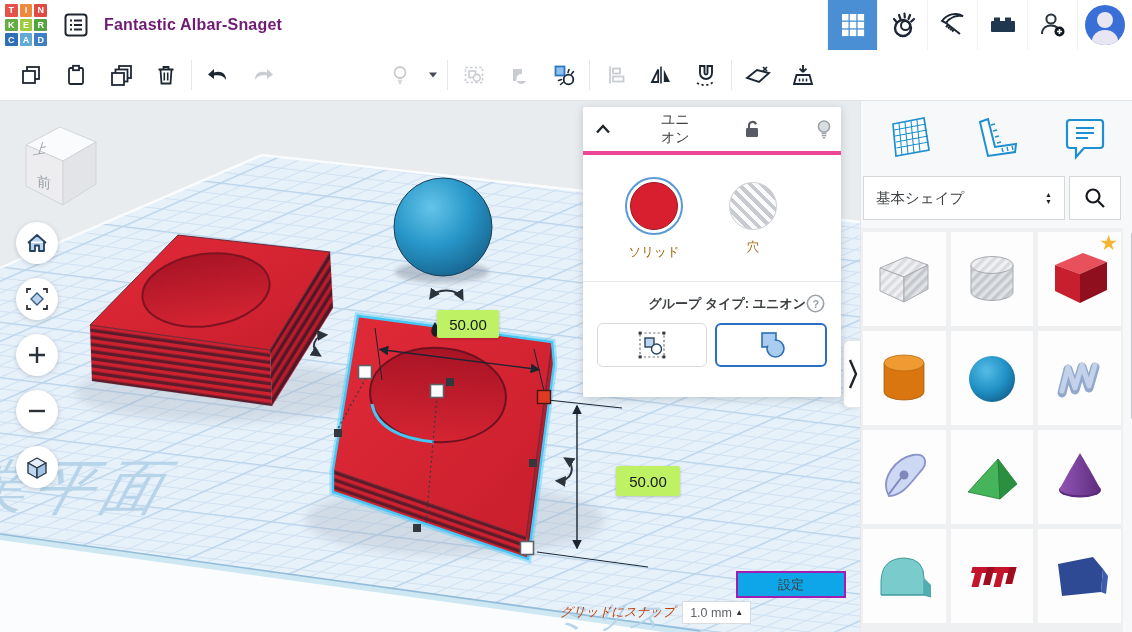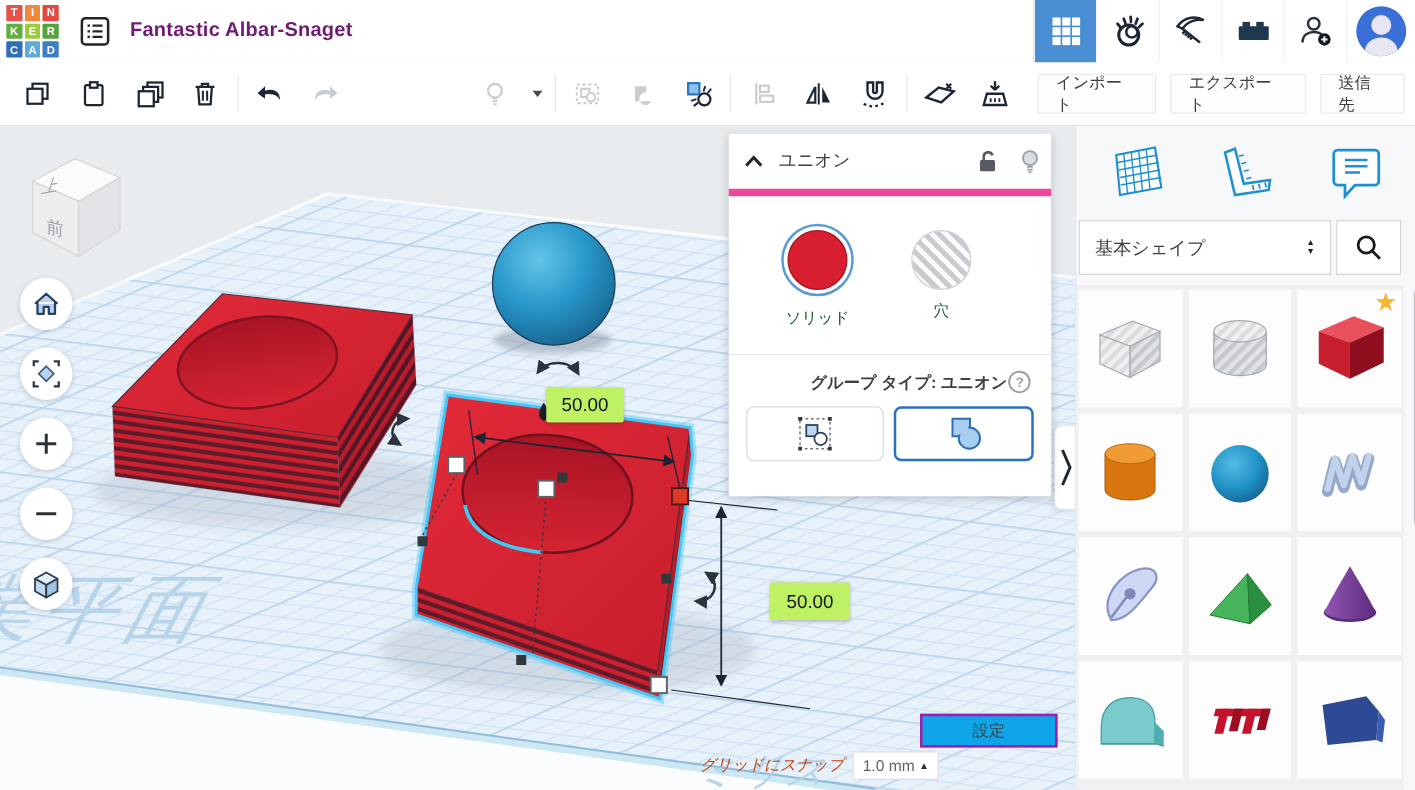--- a/index.html
+++ b/index.html
@@ -37,30 +37,30 @@
   .navcol{position:absolute;left:16px;z-index:7;}
   .navbtn{position:absolute;left:0;width:42px;height:42px;border-radius:50%;background:#fff;box-shadow:0 1px 4px rgba(60,70,85,.25);display:flex;align-items:center;justify-content:center;}
   .settings-btn{position:absolute;left:736px;top:471px;width:106px;height:23px;background:#0ea5e9;border:2px solid #a21caf;display:flex;align-items:center;justify-content:center;font-size:13px;color:#3c4043;z-index:6;}
   .snap-row{position:absolute;left:560px;top:501px;display:flex;align-items:center;z-index:6;}
   .snap-label{font-size:12.5px;color:#c2410c;margin-right:7px;font-style:italic;}
   .snap-dd{width:69px;height:23px;background:#fff;border:1px solid #dadde0;display:flex;align-items:center;justify-content:space-between;padding:0 7px;box-sizing:border-box;font-size:12.5px;color:#5f6368;}
   .snap-dd .up{font-size:8px;color:#2a2f35;}
 
   
   .panel{position:absolute;left:583px;top:7px;width:258px;height:290px;background:#fff;border-radius:2px;box-shadow:0 2px 8px rgba(40,50,65,.22);z-index:10;}
-  .panel-hd{height:44px;display:flex;align-items:center;border-bottom:6px solid #ec4899;}
+  .panel-hd{height:44px;display:flex;align-items:center;border-bottom:4px solid #ec4899;gap:38px;}
   .panel-hd .chev{width:40px;display:flex;justify-content:center;}
   .panel-title{font-size:14px;color:#3c4043;flex:1;}
   .panel-hd .hicon{width:34px;display:flex;justify-content:center;}
   .swatches{display:flex;justify-content:flex-start;padding:22px 0 0 42px;gap:46px;}
   .swatch{display:flex;flex-direction:column;align-items:center;}
   .sw-solid{width:46px;height:46px;border-radius:50%;background:#d81f2f;border:1px solid #a31424;}
   .sw-solid-ring{padding:3px;border:2px solid #5b9bd5;border-radius:50%;background:#fff;}
   .sw-hole{width:46px;height:46px;border-radius:50%;border:1px solid #cfd1d5;background:repeating-linear-gradient(45deg,#fbfbfc 0 4px,#c7cacf 4px 8px);margin-top:5px;}
-  .sw-label{margin-top:9px;font-size:12.5px;color:#14532d;}
+  .sw-label{margin-top:9px;font-size:12.5px;color:#a16207;}
   .panel-div{height:1px;background:#e7e9ec;margin-top:20px;}
   .gt-row{display:flex;align-items:center;padding:12px 16px 0 16px;}
   .gt-label{font-size:13px;color:#3c4043;font-weight:bold;flex:1;text-align:right;}
   .gt-btns{display:flex;gap:8px;padding:10px 14px 0 14px;}
   .gt-btn{flex:1;height:44px;border:1px solid #d8dbde;border-radius:6px;background:#fff;display:flex;align-items:center;justify-content:center;box-sizing:border-box;}
   .gt-btn.sel{border:2px solid #2a6fc2;}
   .collapse-tab{position:absolute;left:843px;top:240px;width:17px;height:66px;background:#fff;border:1px solid #e3e5e8;border-right:none;border-radius:6px 0 0 6px;box-shadow:-2px 1px 4px rgba(0,0,0,.08);display:flex;align-items:center;justify-content:center;z-index:9;}
 
   
   .sidebar{position:absolute;top:100px;left:860px;width:272px;height:532px;background:#f7f8f9;border-left:1px solid #e5e7ea;z-index:20;padding-left:16px;}
@@ -332,25 +332,20 @@
           <path d="M19,5 l4,4 m-4,0 l4,-4" stroke="#1d2733" stroke-width="1.7"></path>
         </svg>
       </div>
     <div class="ibtn">
         <svg width="26" height="26" viewBox="0 0 26 26">
           <path d="M13,3v7 M13,10 l-3.4,-3.4 M13,10 l3.4,-3.4" fill="none" stroke="#1d2733" stroke-width="1.9"></path>
           <polygon points="6.5,13 19.5,13 22,22 4,22" fill="none" stroke="#1d2733" stroke-width="1.9"></polygon>
           <path d="M9.5,16.5v3 M13,16.5v3 M16.5,16.5v3" stroke="#1d2733" stroke-width="1.5"></path>
         </svg>
       </div>
-    <div class="right">
-      <div class="txtbtn">インポート</div>
-      <div class="txtbtn">エクスポート</div>
-      <div class="txtbtn">送信先</div>
-    </div>
   </div>
 
   <div class="viewport">
     <svg class="scene" width="860" height="532" viewBox="0 0 860 532">
 
       <rect width="860" height="532" fill="#e9ecef"></rect>
       <polygon points="0,435 700,532 0,532" fill="#fbfcfd"></polygon>
 
       <g>
         <polygon points="0,168 262,55 860,122 860,532 700,532 0,435" fill="#e7f1fa"></polygon>

